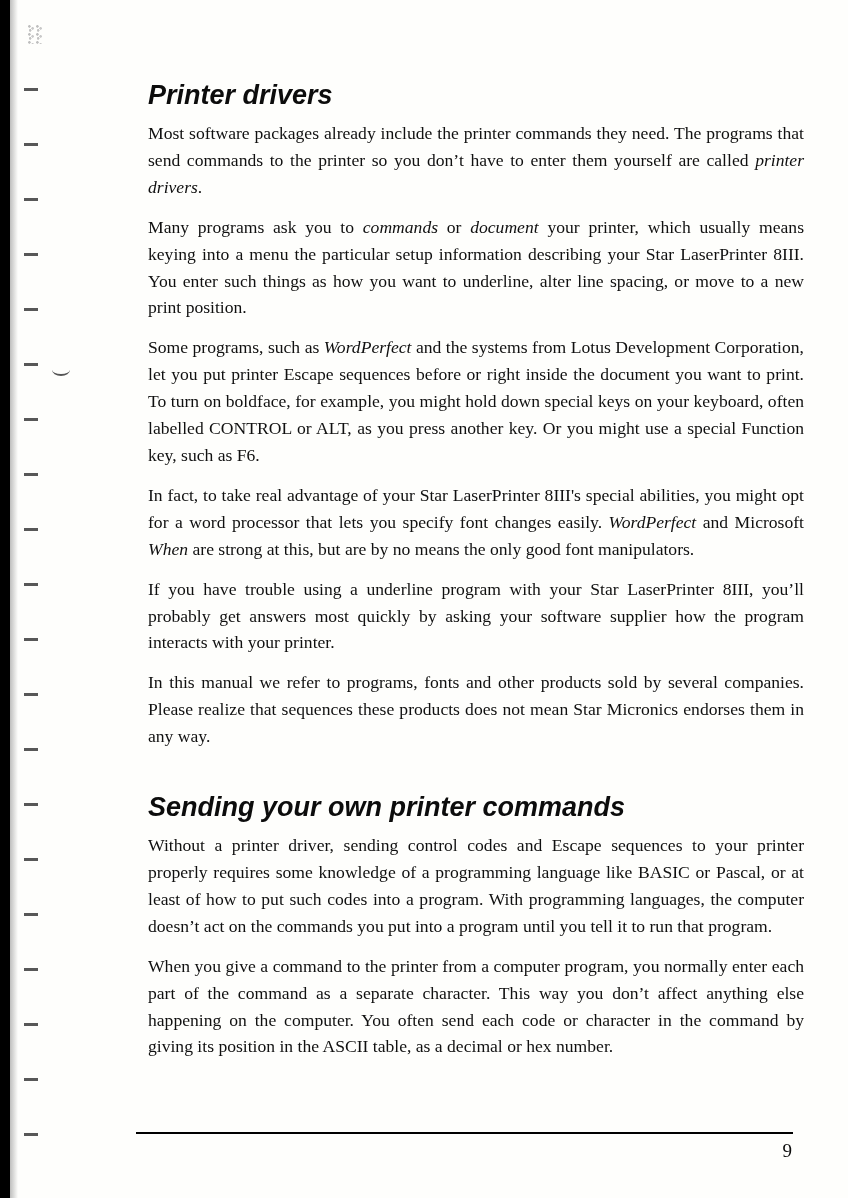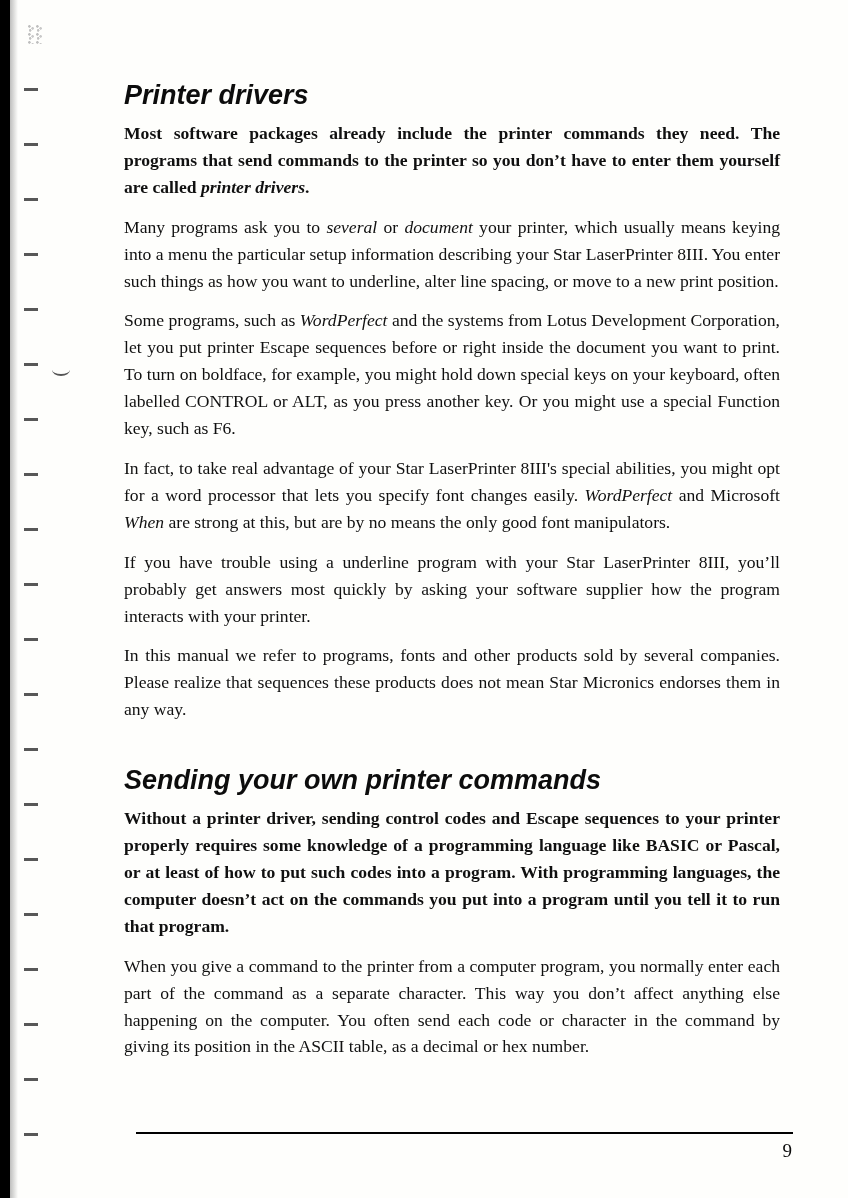--- a/index.html
+++ b/index.html
@@ -56,34 +56,34 @@
     width: 16px; height: 20px;
     background:
       radial-gradient(circle at 30% 30%, #b9b9b9 1px, transparent 1.6px),
       radial-gradient(circle at 70% 55%, #c4c4c4 1px, transparent 1.6px),
       radial-gradient(circle at 40% 80%, #bdbdbd 1px, transparent 1.6px);
     background-size: 8px 8px;
     opacity: 0.9;
   }
   .content {
     position: absolute;
-    left: 124px;
+    left: 148px;
     top: 80px;
     width: 656px;
   }
   h2.heading {
     font-family: "Liberation Sans", sans-serif;
     font-style: italic;
     font-weight: bold;
     font-size: 27px;
     line-height: 1.15;
     margin: 0 0 9px 0;
     color: #0c0c0c;
   }
-  h2.heading + p.para { margin-top: 0; font-weight: bold; }
+  h2.heading + p.para { margin-top: 0; }
   .section + .section { margin-top: 42px; }
   p.para {
     font-size: 17.6px;
     line-height: 1.53;
     text-align: justify;
     margin: 0 0 13px 0;
   }
   p.para em { font-style: italic; }
   .footer-rule {
     position: absolute;
@@ -108,21 +108,21 @@
   <div class="binding-bar"></div>
   <div class="binding-shadow"></div>
   <div class="margin-marks"></div>
   <div class="curve-mark"></div>
   <div class="smudge"></div>
 
   <main class="content" id="sections">
       <section class="section">
         <h2 class="heading">Printer drivers</h2>
         <p class="para">Most software packages already include the printer commands they need. The programs that send commands to the printer so you don’t have to enter them yourself are called <em>printer drivers</em>.</p>
-        <p class="para">Many programs ask you to <em>several</em> or <em>document</em> your printer, which usually means keying into a menu the particular setup information describing your Star LaserPrinter 8III. You enter such things as how you want to underline, alter line spacing, or move to a new print position.</p>
+        <p class="para">Many programs ask you to <em>commands</em> or <em>document</em> your printer, which usually means keying into a menu the particular setup information describing your Star LaserPrinter 8III. You enter such things as how you want to underline, alter line spacing, or move to a new print position.</p>
         <p class="para">Some programs, such as <em>WordPerfect</em>  and the systems from Lotus Development Corporation, let you put printer Escape sequences before or right inside the document you want to print. To turn on boldface, for example, you might hold down special keys on your keyboard, often labelled CONTROL or ALT, as you press another key. Or you might use a special Function key, such as F6.</p>
         <p class="para">In fact, to take real advantage of your Star LaserPrinter 8III's special abilities, you might opt for a word processor that lets you specify font changes easily. <em>WordPerfect</em> and Microsoft <em>When</em> are strong at this, but are by no means the only good font manipulators.</p>
         <p class="para">If you have trouble using a underline program with your Star LaserPrinter 8III, you’ll probably get answers most quickly by asking your software supplier how the program interacts with your printer.</p>
         <p class="para">In this manual we refer to programs, fonts and other products sold by several companies. Please realize that sequences these products does not mean Star Micronics endorses them in any way.</p>
       </section>
       <section class="section">
         <h2 class="heading">Sending your own printer commands</h2>
         <p class="para">Without a printer driver, sending control codes and Escape sequences to your printer properly requires some knowledge of a programming language like BASIC or Pascal, or at least of how to put such codes into a program. With programming languages, the computer doesn’t act on the commands you put into a program until you tell it to run that program.</p>
         <p class="para">When you give a command to the printer from a computer program, you normally enter each part of the command as a separate character. This way you don’t affect anything else happening on the computer. You often send each code or character in the command by giving its position in the ASCII table, as a decimal or hex number.</p>
       </section>

